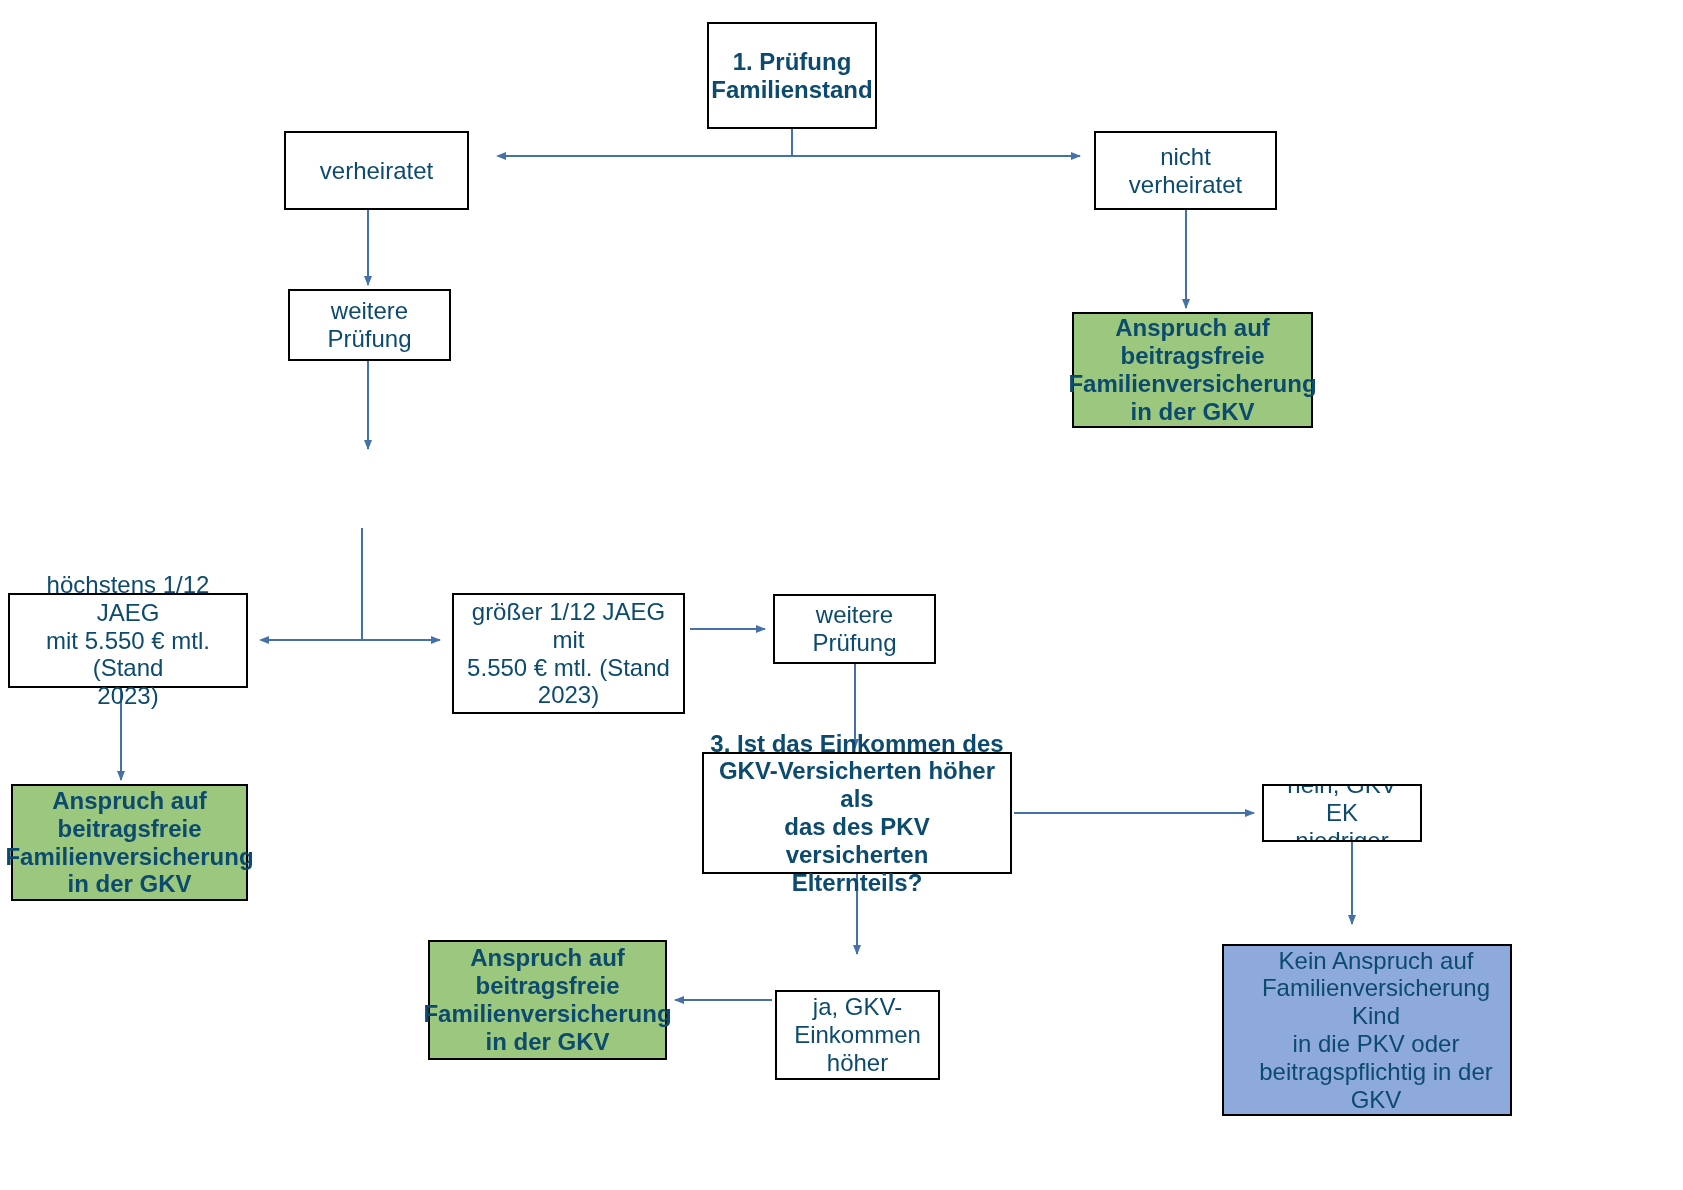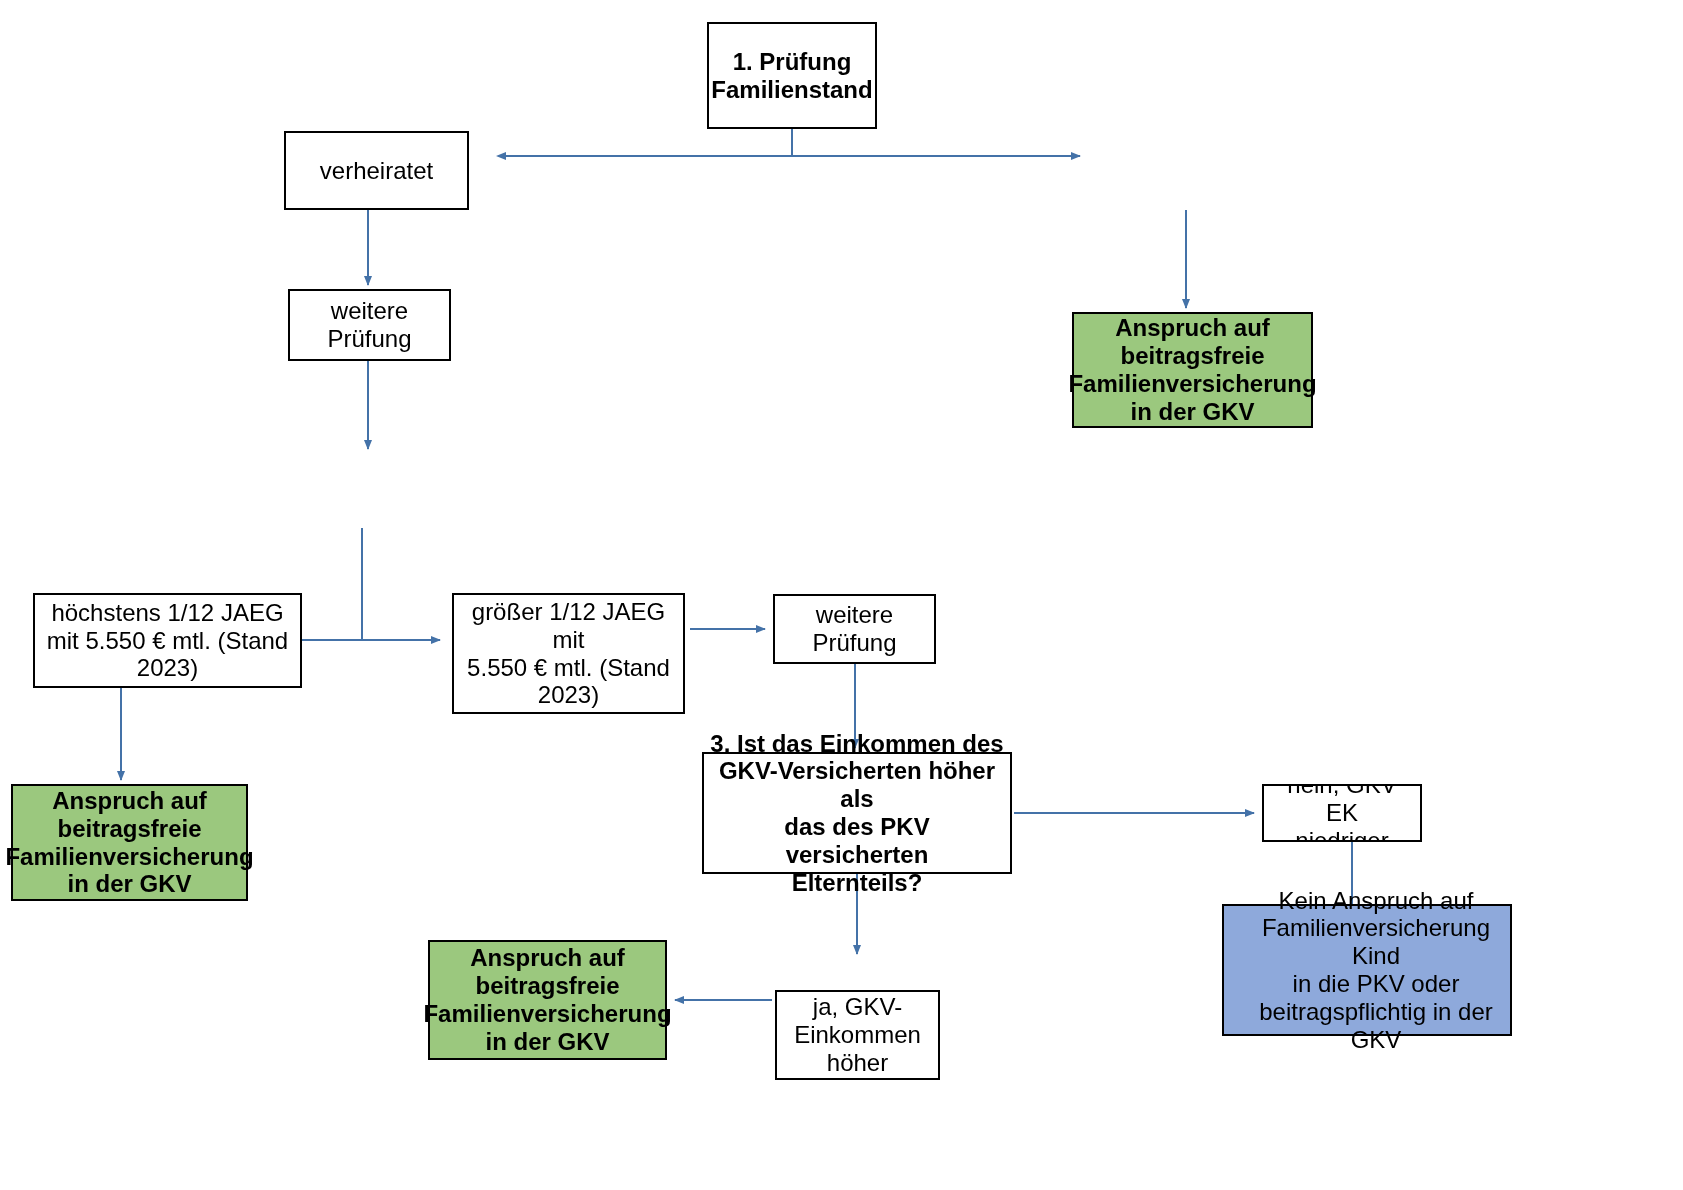--- a/index.html
+++ b/index.html
@@ -21,21 +21,21 @@
     position: absolute;
     box-sizing: border-box;
     border: 2px solid #000000;
     background: #ffffff;
     display: flex;
     align-items: center;
     justify-content: center;
     text-align: center;
     font-size: 24px;
     line-height: 1.16;
-    color: #000000;
+    color: #0c4a6e;
     padding: 2px 6px;
     z-index: 5;
   }
   .node .txt {
     display: block;
     white-space: pre-line;
   }
   .node.bold .txt {
     font-weight: bold;
   }
@@ -104,35 +104,38 @@
 
   <div class="node bold" style="left:707px; top:22px; width:170px; height:107px;">
     <span class="txt">1. Prüfung
 Familienstand</span>
   </div>
 
   <div class="node" style="left:284px; top:131px; width:185px; height:79px;">
     <span class="txt">verheiratet</span>
   </div>
 
+  <div class="node" style="left:1094px; top:131px; width:183px; height:79px;">
+    <span class="txt">nicht verheiratet</span>
+  </div>
 
   <div class="node" style="left:288px; top:289px; width:163px; height:72px;">
     <span class="txt">weitere
 Prüfung</span>
   </div>
 
   <div class="node green" style="left:1072px; top:312px; width:241px; height:116px;">
     <span class="txt">Anspruch auf
 beitragsfreie
 Familienversicherung
 in der GKV</span>
   </div>
 
 
-  <div class="node" style="left:8px; top:593px; width:269px; height:95px;margin-left:25px;">
+  <div class="node" style="left:8px; top:593px; width:240px; height:95px;">
     <span class="txt">höchstens 1/12 JAEG
 mit 5.550 € mtl. (Stand
 2023)</span>
   </div>
 
   <div class="node" style="left:452px; top:593px; width:233px; height:121px;">
     <span class="txt">größer 1/12 JAEG mit
 5.550 € mtl. (Stand
 2023)</span>
   </div>
@@ -167,21 +170,21 @@
 Familienversicherung
 in der GKV</span>
   </div>
 
   <div class="node" style="left:775px; top:958px; width:165px; height:90px;margin-top:32px;">
     <span class="txt">ja, GKV-
 Einkommen
 höher</span>
   </div>
 
-  <div class="node blue" style="left:1222px; top:904px; width:290px; height:132px;padding-left:24px;">
+  <div class="node blue" style="left:1222px; top:944px; width:290px; height:172px;padding-left:24px;">
     <span class="txt">Kein Anspruch auf
 Familienversicherung Kind
 in die PKV oder
 beitragspflichtig in der
 GKV</span>
   </div>
 
 </div>
 
 </body></html>

